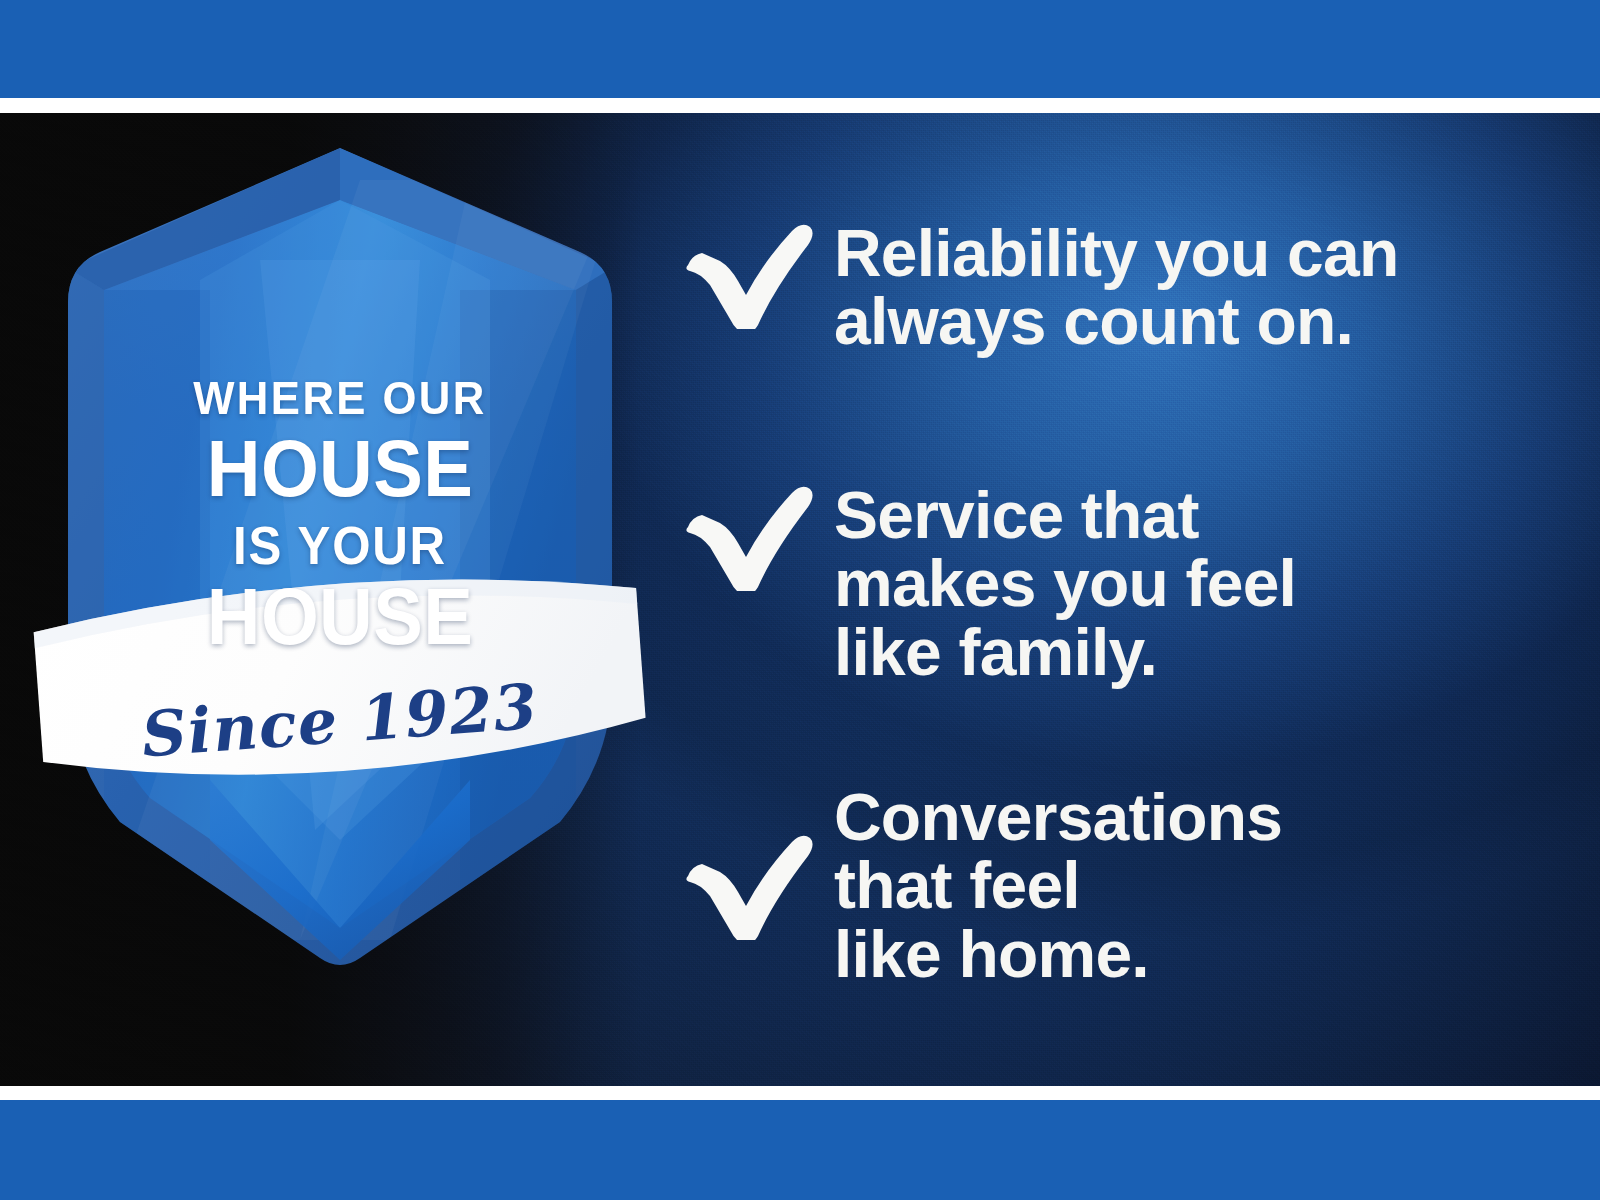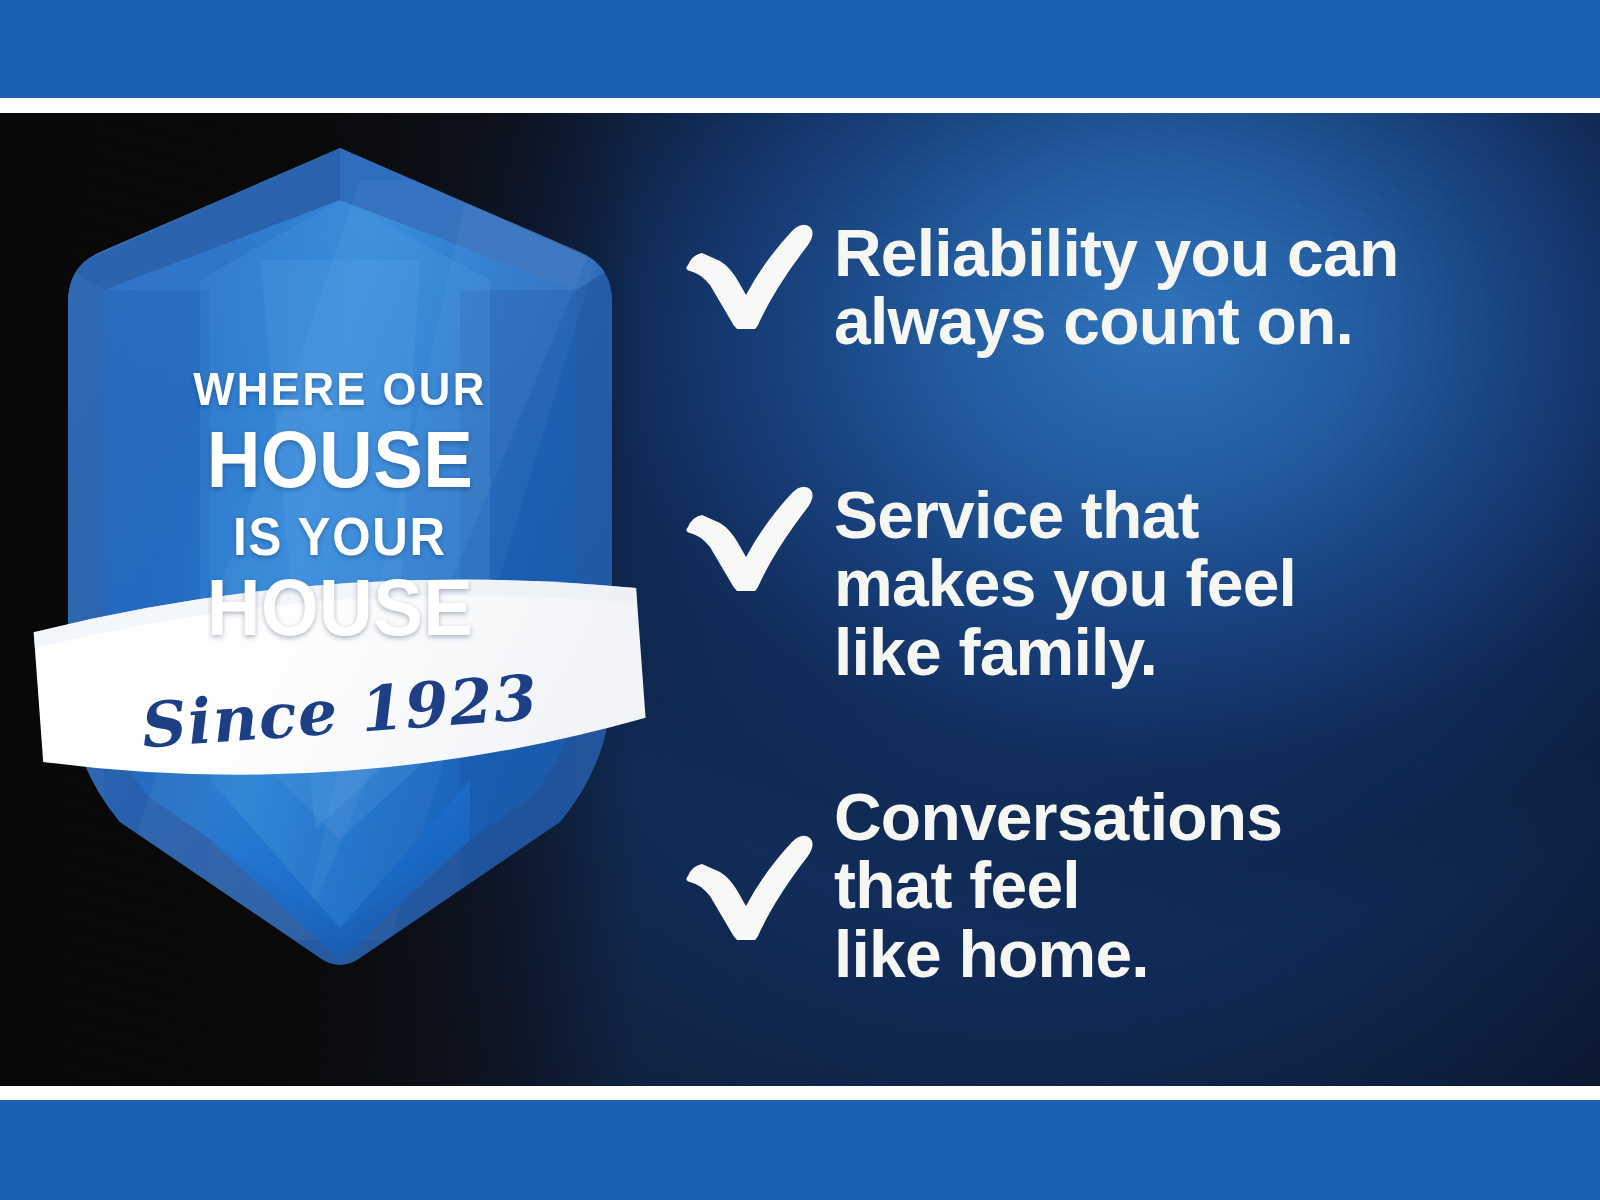--- a/index.html
+++ b/index.html
@@ -57,21 +57,21 @@
   .stage-leftdark{
     position:absolute;left:0;top:0;width:640px;height:973px;
     background:linear-gradient(90deg, rgba(8,8,8,.96) 0%, rgba(8,8,8,.93) 45%, rgba(10,12,18,.55) 78%, rgba(10,12,18,0) 100%);
   }
 
   
   .badge{position:absolute;left:60px;top:140px;width:560px;height:830px;}
   .badge svg{display:block;width:100%;height:100%;overflow:visible;}
 
   .shield-wordmark{
-    position:absolute;left:60px;top:140px;width:560px;height:830px;
+    position:absolute;left:60px;top:149px;width:560px;height:830px;
     pointer-events:none;
   }
   .wm{
     position:absolute;left:0;width:560px;text-align:center;color:#ffffff;
     font-family:"Liberation Sans","DejaVu Sans",sans-serif;
     font-weight:700;letter-spacing:.01em;line-height:1;
     text-shadow:0 2px 5px rgba(8,30,70,.33);
   }
   .wm-where{top:225px;font-size:47px;letter-spacing:.055em;transform:scaleX(.93);}
   .wm-house1{top:280px;font-size:80px;letter-spacing:.005em;transform:scaleX(.93);}

